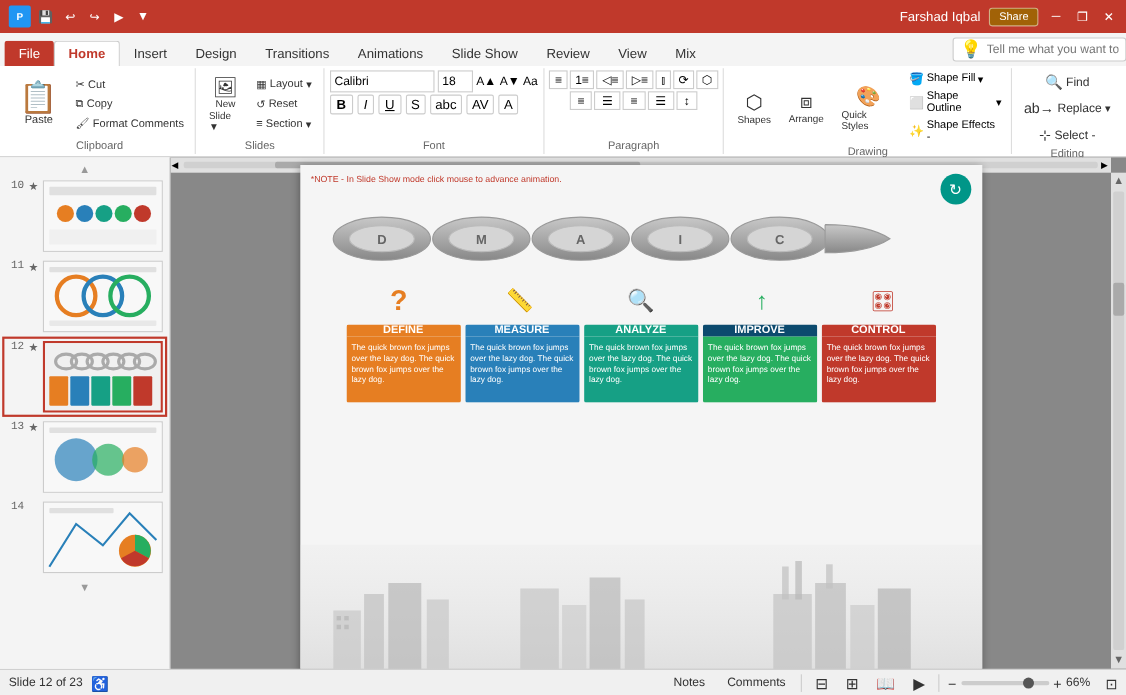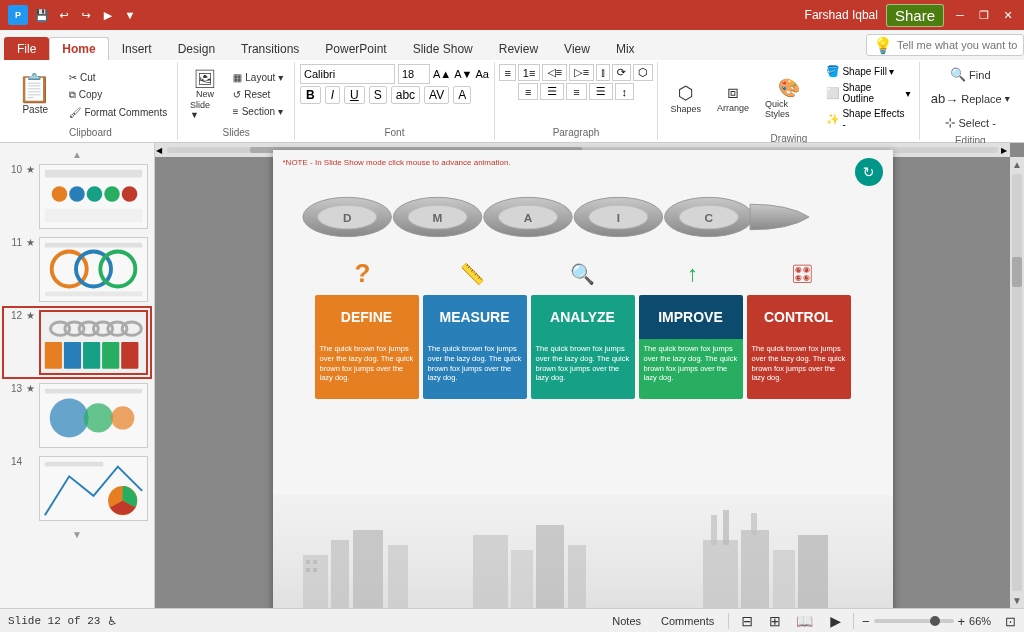--- a/index.html
+++ b/index.html
@@ -80,21 +80,21 @@
       background: #f4f4f4;
       border-right: 1px solid #ccc;
       overflow-y: auto;
       padding: 4px;
     }
     .slide-item {
       display: flex; align-items: flex-start; gap: 4px; margin-bottom: 4px;
       cursor: pointer; padding: 2px;
     }
     .slide-item.active { outline: 2px solid #c0392b; }
-    .slide-num { font-size: 10px; color: #666; min-width: 16px; text-align: right; }
+    .slide-num { font-size: 10px; color: #666; min-width: 16px; text-align: right; font-family: Liberation Mono, monospace; }
     .slide-star { font-size: 10px; color: #666; }
     .slide-thumb {
       width: 110px; height: 65px; background: #fff;
       border: 1px solid #ccc; overflow: hidden; position: relative;
       display: flex; align-items: center; justify-content: center;
     }
 
     
     .slide-area {
       flex: 1; background: #888; display: flex; align-items: center; justify-content: center;
@@ -121,21 +121,21 @@
     
     .note-text { font-size: 8px; color: #c0392b; position: absolute; top: 8px; left: 10px; max-width: 280px; line-height: 1.3; }
     .chain-container { position: absolute; top: 40px; left: 25px; right: 25px; display: flex; align-items: center; justify-content: center; }
     .chain-svg { width: 570px; height: 55px; }
 
     .dmaic-container { position: absolute; top: 108px; left: 25px; right: 25px; }
     .dmaic-icons { display: flex; justify-content: space-around; margin-bottom: 6px; padding: 0 10px; }
     .dmaic-icon { display: flex; align-items: center; justify-content: center; width: 90px; font-size: 22px; }
     .dmaic-boxes { display: flex; gap: 4px; justify-content: center; }
     .dmaic-box { width: 104px; display: flex; flex-direction: column; border-radius: 2px; overflow: hidden; }
-    .dmaic-title { text-align: center; padding: 14px 2px; font-weight: bold; font-size: 14px; color: white; }
+    .dmaic-title { text-align: center; padding: 0 2px; font-weight: bold; font-size: 10px; color: white; }
     .dmaic-body { padding: 5px 5px; font-size: 7.5px; color: white; flex: 1; min-height: 60px; line-height: 1.3; }
 
     .city-skyline { position: absolute; bottom: 0; left: 0; right: 0; height: 120px; }
 
     .refresh-btn {
       position: absolute; top: 8px; right: 10px; width: 28px; height: 28px;
       background: #009688; border-radius: 50%; display: flex; align-items: center; justify-content: center;
       color: white; font-size: 14px; cursor: pointer;
     }
 
@@ -167,35 +167,35 @@
   <div class="title-bar-left">
     <div class="title-icon">P</div>
     <div class="tb-btn" title="Save">💾</div>
     <div class="tb-btn">↩</div>
     <div class="tb-btn">↪</div>
     <div class="tb-btn">▶</div>
     <div class="tb-btn">▼</div>
   </div>
   <div class="title-bar-right">
     <span>Farshad Iqbal</span>
-    <button style="background:#4d7c0f;border:1px solid rgba(255,255,255,0.5);color:white;font-size:15px;padding:2px 8px;border-radius:3px;cursor:pointer;">Share</button>
+    <button style="background:#a16207;border:1px solid rgba(255,255,255,0.5);color:white;font-size:10px;padding:2px 8px;border-radius:3px;cursor:pointer;">Share</button>
     <div class="tb-btn">─</div>
     <div class="tb-btn">❐</div>
     <div class="tb-btn">✕</div>
   </div>
 </div>
 
 <div class="ribbon">
   <div class="ribbon-tabs">
     <div class="ribbon-tab" style="background:#c0392b;color:white;">File</div>
     <div class="ribbon-tab active">Home</div>
     <div class="ribbon-tab">Insert</div>
     <div class="ribbon-tab">Design</div>
     <div class="ribbon-tab">Transitions</div>
-    <div class="ribbon-tab">PowerPoint</div>
+    <div class="ribbon-tab">Animations</div>
     <div class="ribbon-tab">Slide Show</div>
     <div class="ribbon-tab">Review</div>
     <div class="ribbon-tab">View</div>
     <div class="ribbon-tab">Mix</div>
     <div style="flex:1;"></div>
     <div class="search-box" style="margin-bottom:4px;">
       <span>💡</span>
       <input type="text" placeholder="Tell me what you want to do..." style="">
     </div>
   </div>
@@ -575,21 +575,21 @@
       <div class="scrollbar-arrow">▲</div>
       <div class="scrollbar-track">
         <div class="scrollbar-thumb"></div>
       </div>
       <div class="scrollbar-arrow">▼</div>
     </div>
   </div>
 </div>
 
 <div class="status-bar">
-  <div style="display:flex;align-items:center;gap:8px;font-family:Liberation Mono, monospace;">
+  <div style="display:flex;align-items:center;gap:8px;">
     <span>Slide 12 of 23</span>
     <span style="font-size:13px;">♿</span>
   </div>
   <div class="status-right">
     <span style="cursor:pointer;padding:2px 6px;border-radius:2px;">Notes</span>
     <span style="cursor:pointer;padding:2px 6px;border-radius:2px;">Comments</span>
     <div style="width:1px;height:16px;background:#ccc;"></div>
 
     <span class="view-btn" title="Normal">⊟</span>
     <span class="view-btn" title="Slide Sorter">⊞</span>

